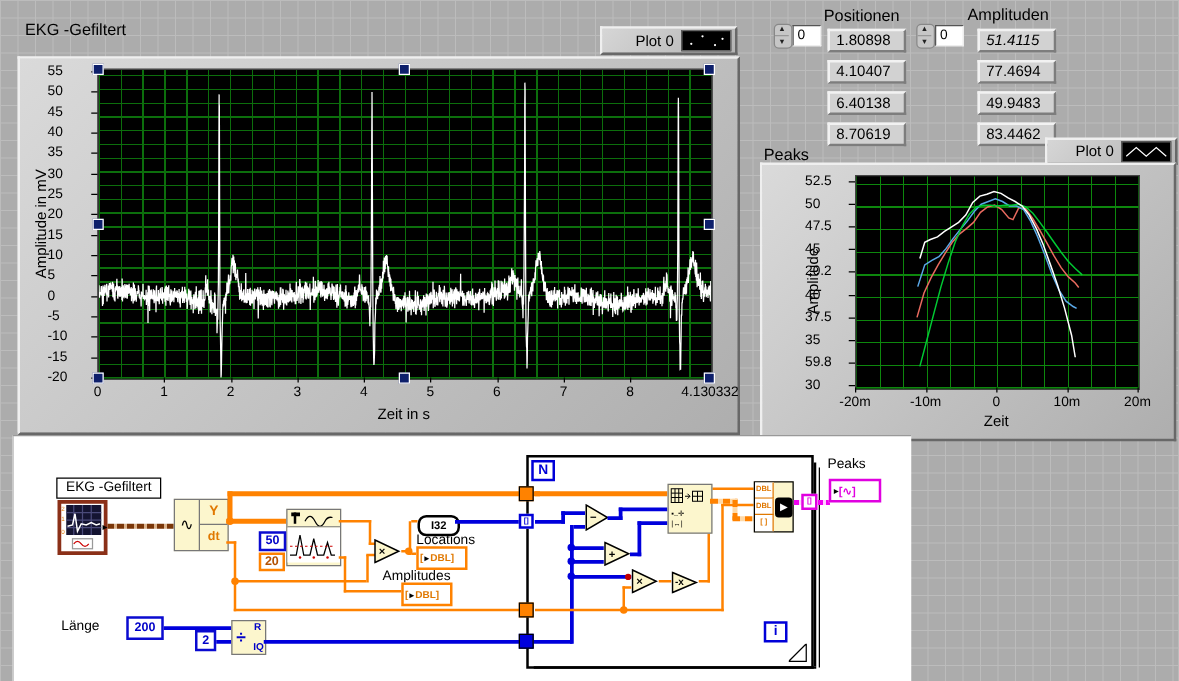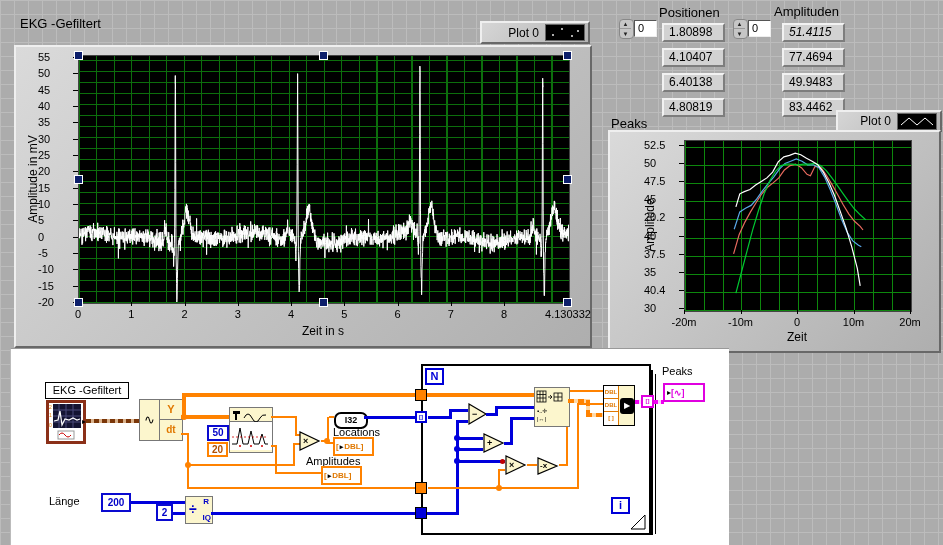--- a/index.html
+++ b/index.html
@@ -172,21 +172,21 @@
   <div class="spinner" style="left:619px;top:19px;">
     <div class="up">▲</div>
     <div class="dn">▼</div>
   </div>
   <div class="idxbox" style="left:634px;top:20px;width:18px;height:14px;">0</div>
   <div class="fp-label" style="left:659px;top:5px;">Positionen</div>
   <div id="positionen-list">
       <div class="valbox" style="left: 662px; top: 23px;">1.80898</div>
       <div class="valbox" style="left: 662px; top: 48px;">4.10407</div>
       <div class="valbox" style="left: 662px; top: 73px;">6.40138</div>
-      <div class="valbox" style="left: 662px; top: 98px;">4.80819</div>
+      <div class="valbox" style="left: 662px; top: 98px;">8.70619</div>
     </div>
 
   <div class="spinner" style="left:733px;top:19px;">
     <div class="up">▲</div>
     <div class="dn">▼</div>
   </div>
   <div class="idxbox" style="left:748px;top:20px;width:18px;height:14px;">0</div>
   <div class="fp-label" style="left:774px;top:4px;">Amplituden</div>
   <div id="amplituden-list">
       <div class="valbox" style="left: 782px; top: 23px; font-style: italic;">51.4115</div>
@@ -226,21 +226,21 @@
       <div class="ytick" style="top: 54.33px; left: 0px; width: 32px;">45</div>
       <div class="ymark" style="top: 60.33px;"></div>
       <div class="ytick" style="top: 72.44px; left: 0px; width: 32px;">20.2</div>
       <div class="ymark" style="top: 78.44px;"></div>
       <div class="ytick" style="top: 90.55px; left: 0px; width: 32px;">40</div>
       <div class="ymark" style="top: 96.55px;"></div>
       <div class="ytick" style="top: 109px; left: 0px; width: 32px;">37.5</div>
       <div class="ymark" style="top: 114.66px;"></div>
       <div class="ytick" style="top: 126.77px; left: 0px; width: 32px;">35</div>
       <div class="ymark" style="top: 132.77px;"></div>
-      <div class="ytick" style="top: 144.88px; left: 0px; width: 32px;">40.4</div>
+      <div class="ytick" style="top: 144.88px; left: 0px; width: 32px;">59.8</div>
       <div class="ymark" style="top: 150.88px;"></div>
       <div class="ytick" style="top: 162.99px; left: 0px; width: 32px;">30</div>
       <div class="ymark" style="top: 168.99px;"></div>
     </div>
   <div class="tickrow" id="peaks-xticks" style="left:684px;top:312px;width:228px;height:20px;">
       <div class="xtick" style="left: -30px;">-20m</div>
       <div class="xmark" style="left: 0px;"></div>
       <div class="xtick" style="left: 26.5px;">-10m</div>
       <div class="xmark" style="left: 56.5px;"></div>
       <div class="xtick" style="left: 83px;">0</div>

